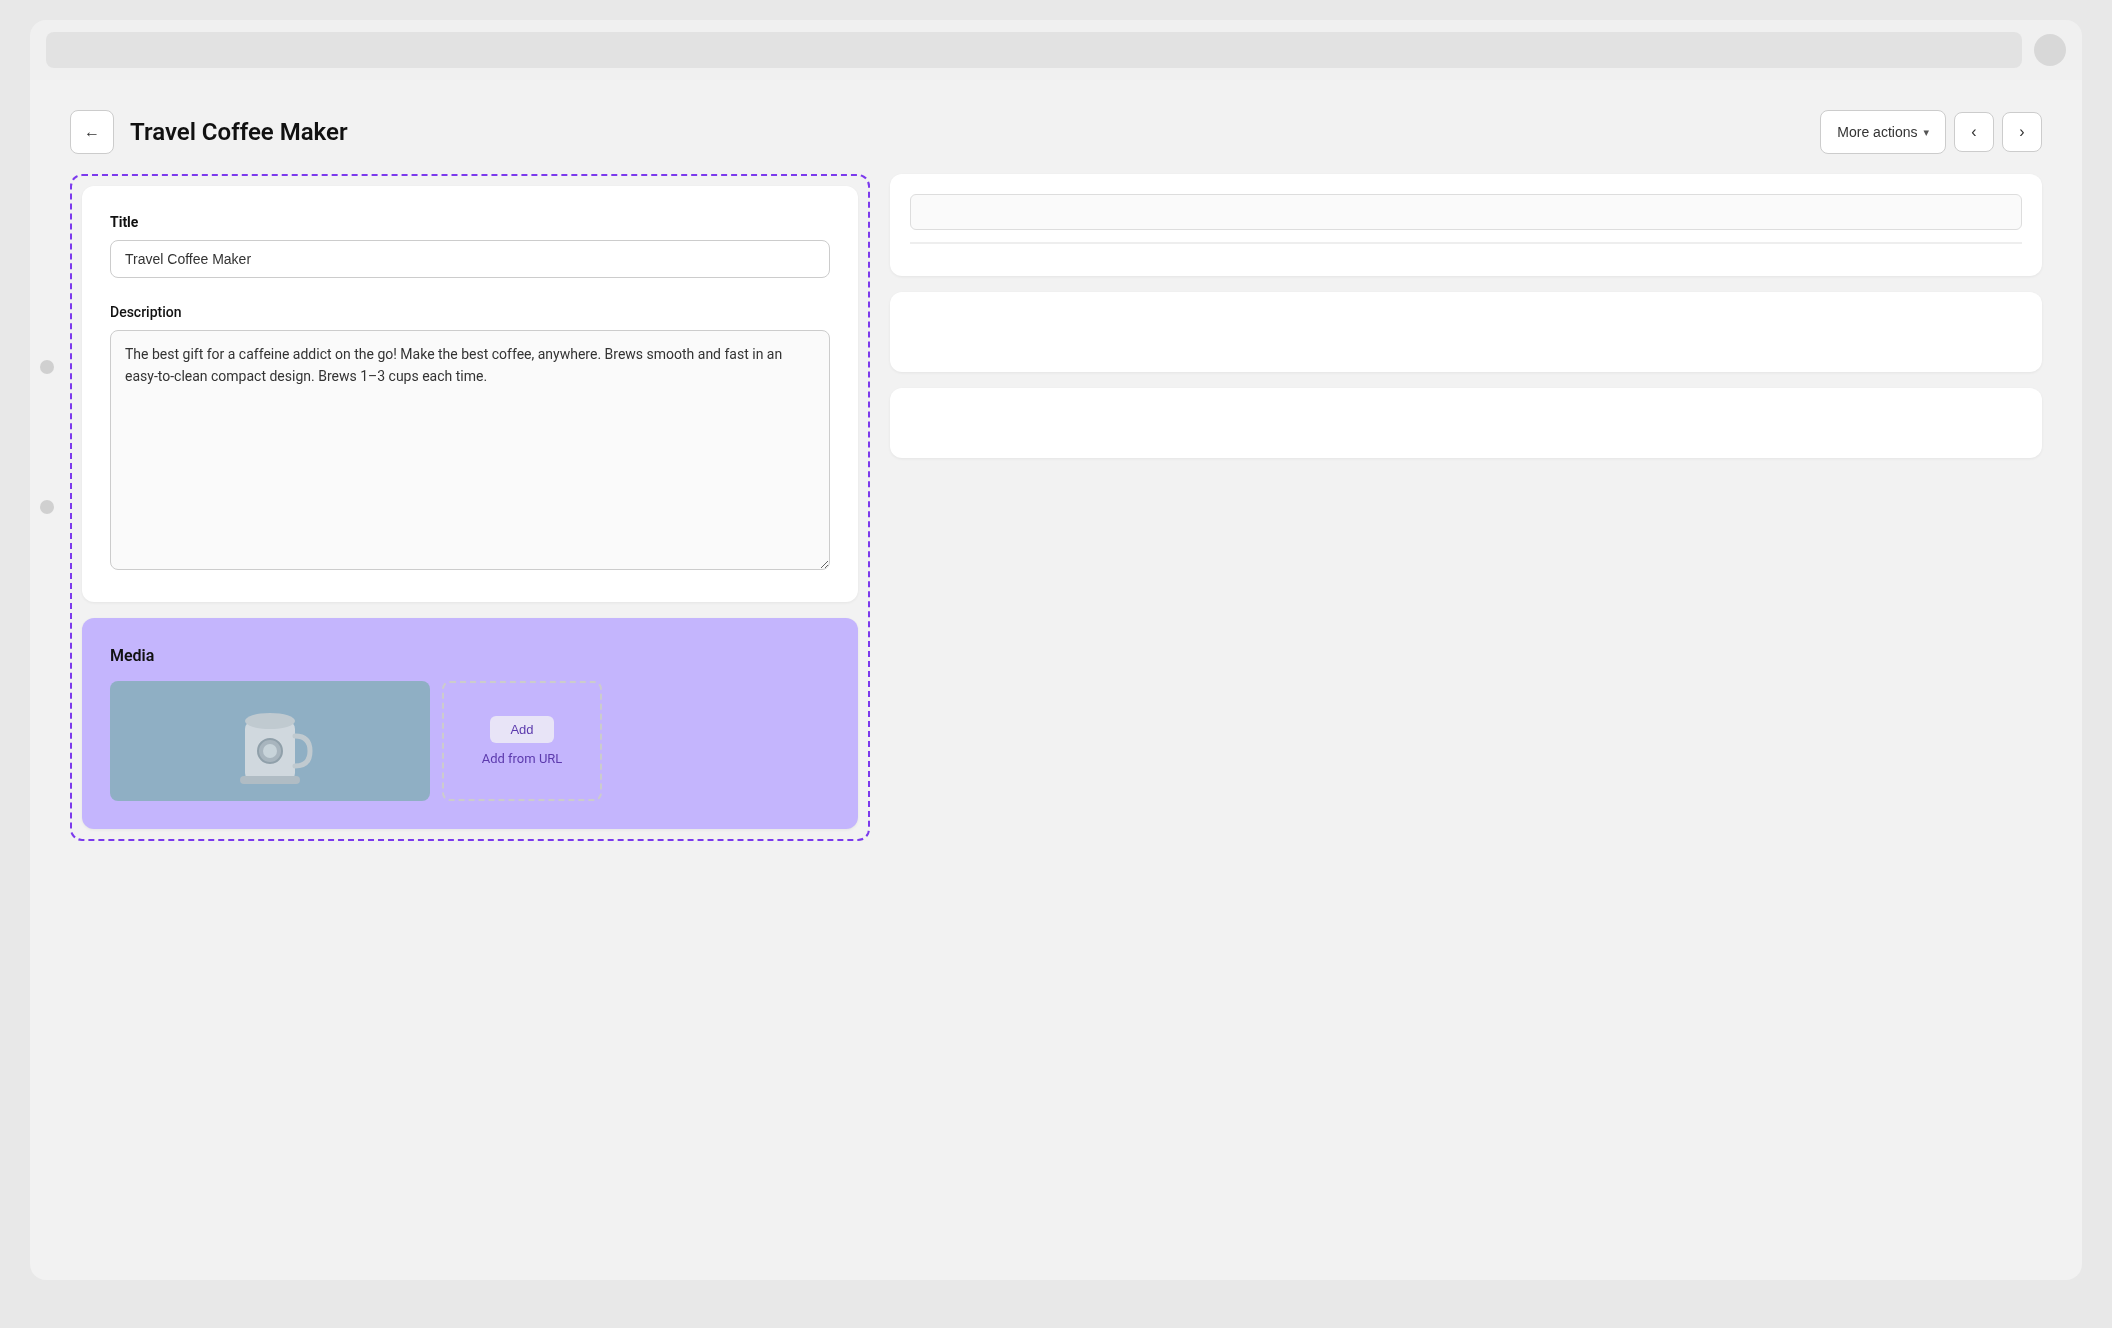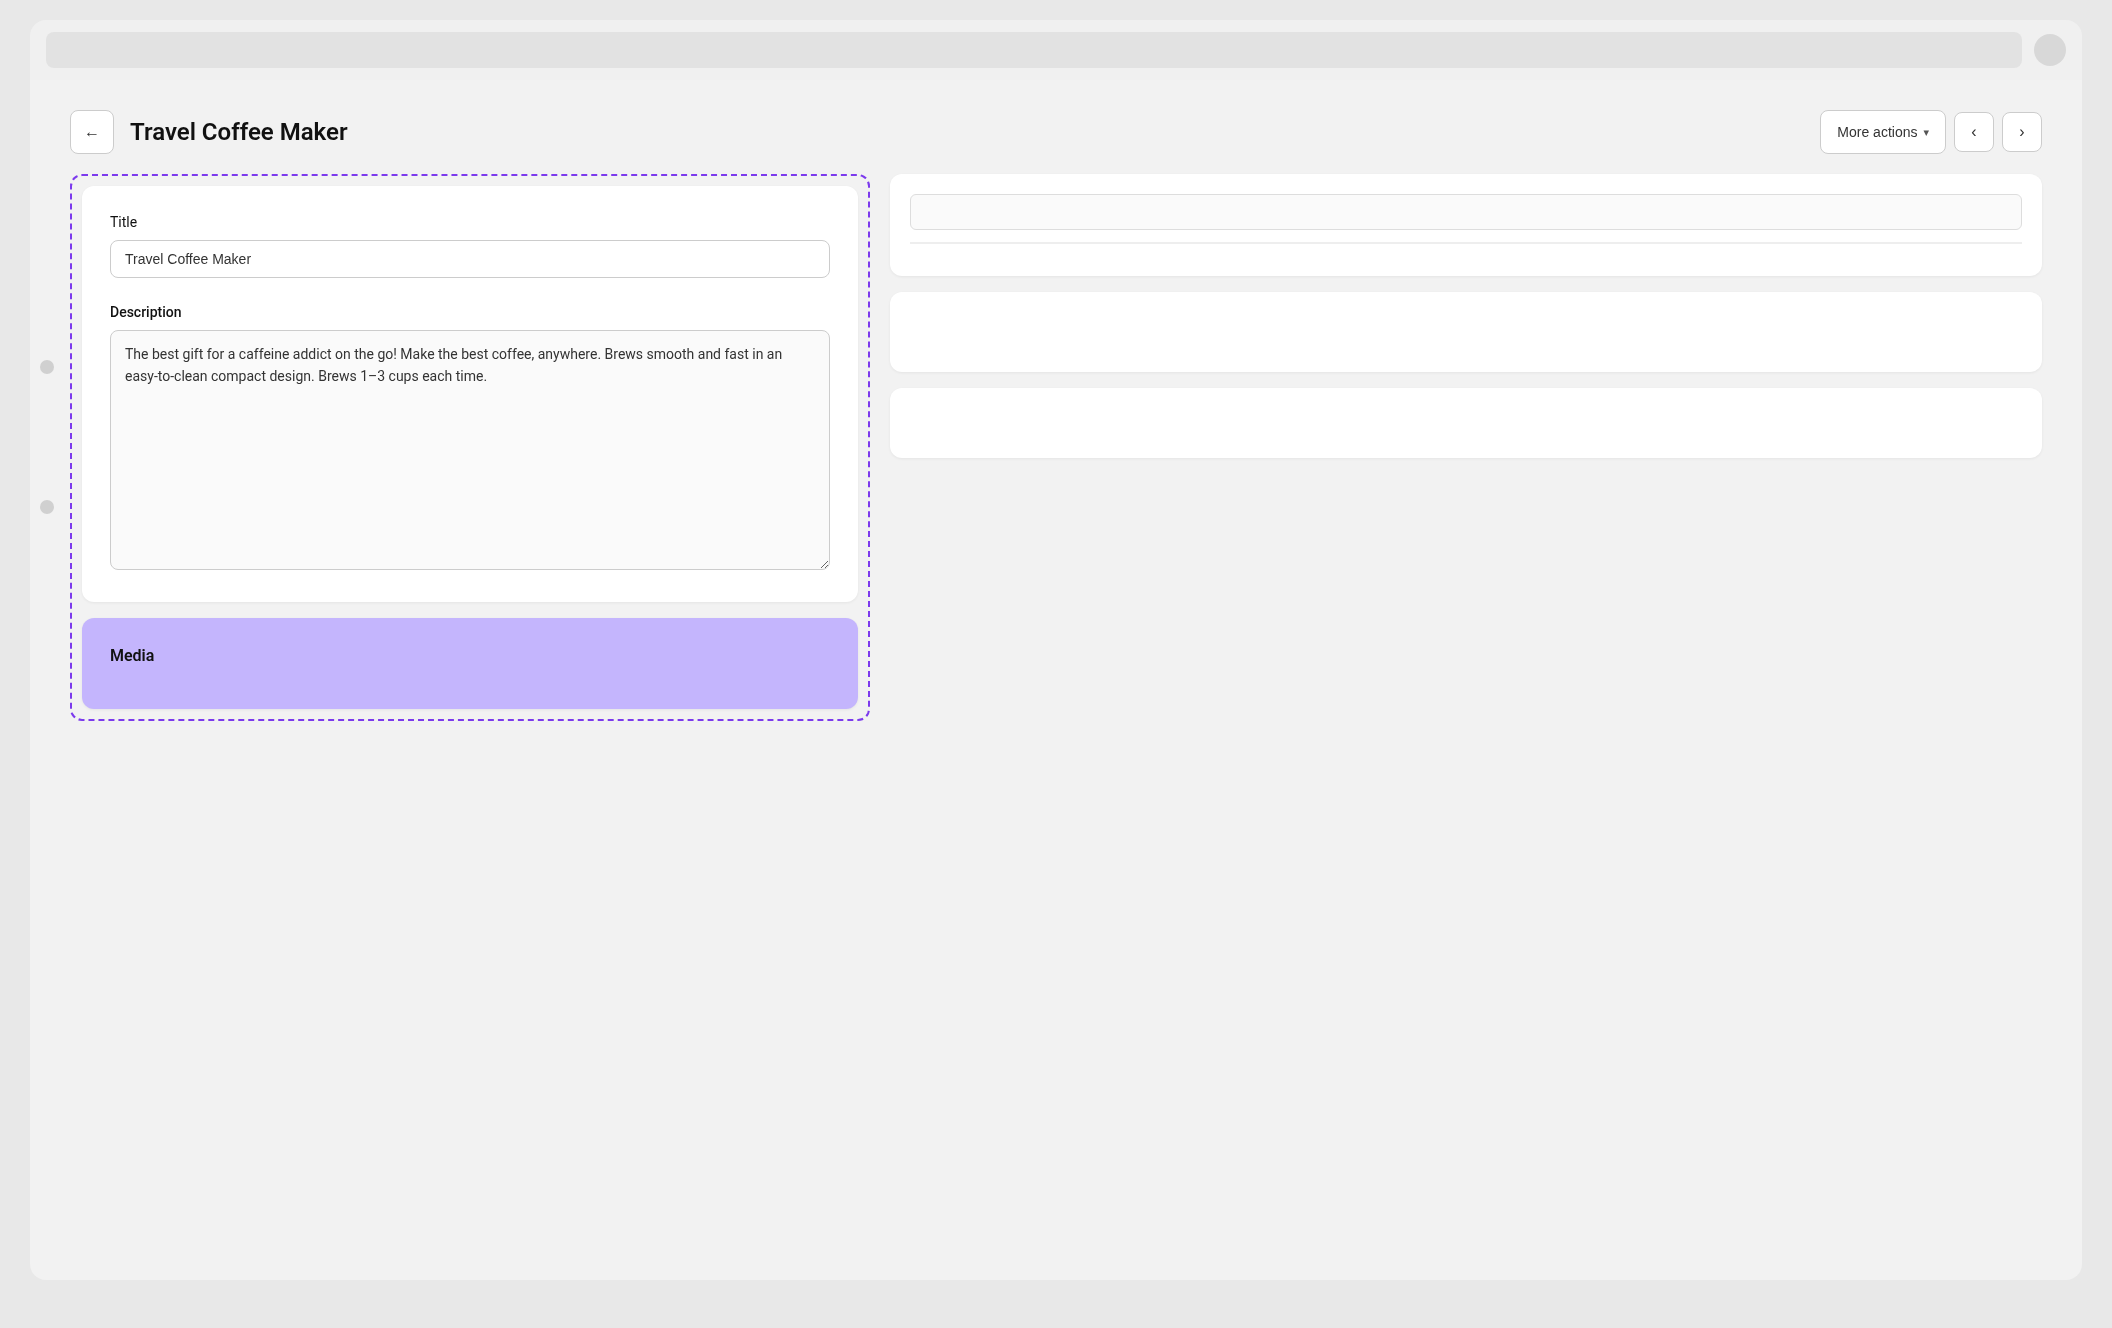--- a/index.html
+++ b/index.html
@@ -158,21 +158,21 @@
     
     .card {
       background: white;
       border-radius: 12px;
       padding: 28px;
       box-shadow: 0 1px 3px rgba(0,0,0,0.06);
     }
 
     .card-label {
       font-size: 14px;
-      font-weight: 400;
+      font-weight: 700;
       color: #111;
       margin-bottom: 10px;
     }
 
     .title-input {
       width: 100%;
       padding: 10px 14px;
       border: 1.5px solid #ccc;
       border-radius: 8px;
       font-size: 14px;
@@ -348,20 +348,45 @@
 
       <div class="card">
         <div class="card-label">Title</div>
         <input class="title-input" type="text" value="Travel Coffee Maker" style="">
         <div class="description-label">Description</div>
         <textarea class="description-textarea" style="">The best gift for a caffeine addict on the go! Make the best coffee, anywhere. Brews smooth and fast in an easy-to-clean compact design. Brews 1–3 cups each time.</textarea>
       </div>
 
       <div class="media-card">
         <div class="media-label">Media</div>
+        <div class="media-grid">
+
+          <div class="media-image-box">
+
+            <svg width="100" height="110" viewBox="0 0 100 110" class="coffee-maker-svg">
+
+              <rect x="25" y="30" width="50" height="60" rx="8" fill="#d0d8de"></rect>
+
+              <ellipse cx="50" cy="30" rx="25" ry="8" fill="#c0cad0"></ellipse>
+
+              <rect x="20" y="85" width="60" height="8" rx="4" fill="#b0bcc4"></rect>
+
+              <circle cx="50" cy="60" r="12" fill="#a8b5be" stroke="#90a0aa" stroke-width="2"></circle>
+              <circle cx="50" cy="60" r="7" fill="#c8d4da"></circle>
+
+              <path d="M75 45 Q90 45 90 60 Q90 75 75 75" fill="none" stroke="#c0cad0" stroke-width="5" stroke-linecap="round"></path>
+            </svg>
+          </div>
+
+          <div class="media-add-box">
+            <button class="add-btn">Add</button>
+            <a class="add-from-url-link">Add from URL</a>
+          </div>
+
+        </div>
       </div>
     </div>
 
     <div class="right-panel">
 
       <div class="right-widget">
         <div class="right-input"></div>
         <div class="right-divider"></div>
       </div>
 

